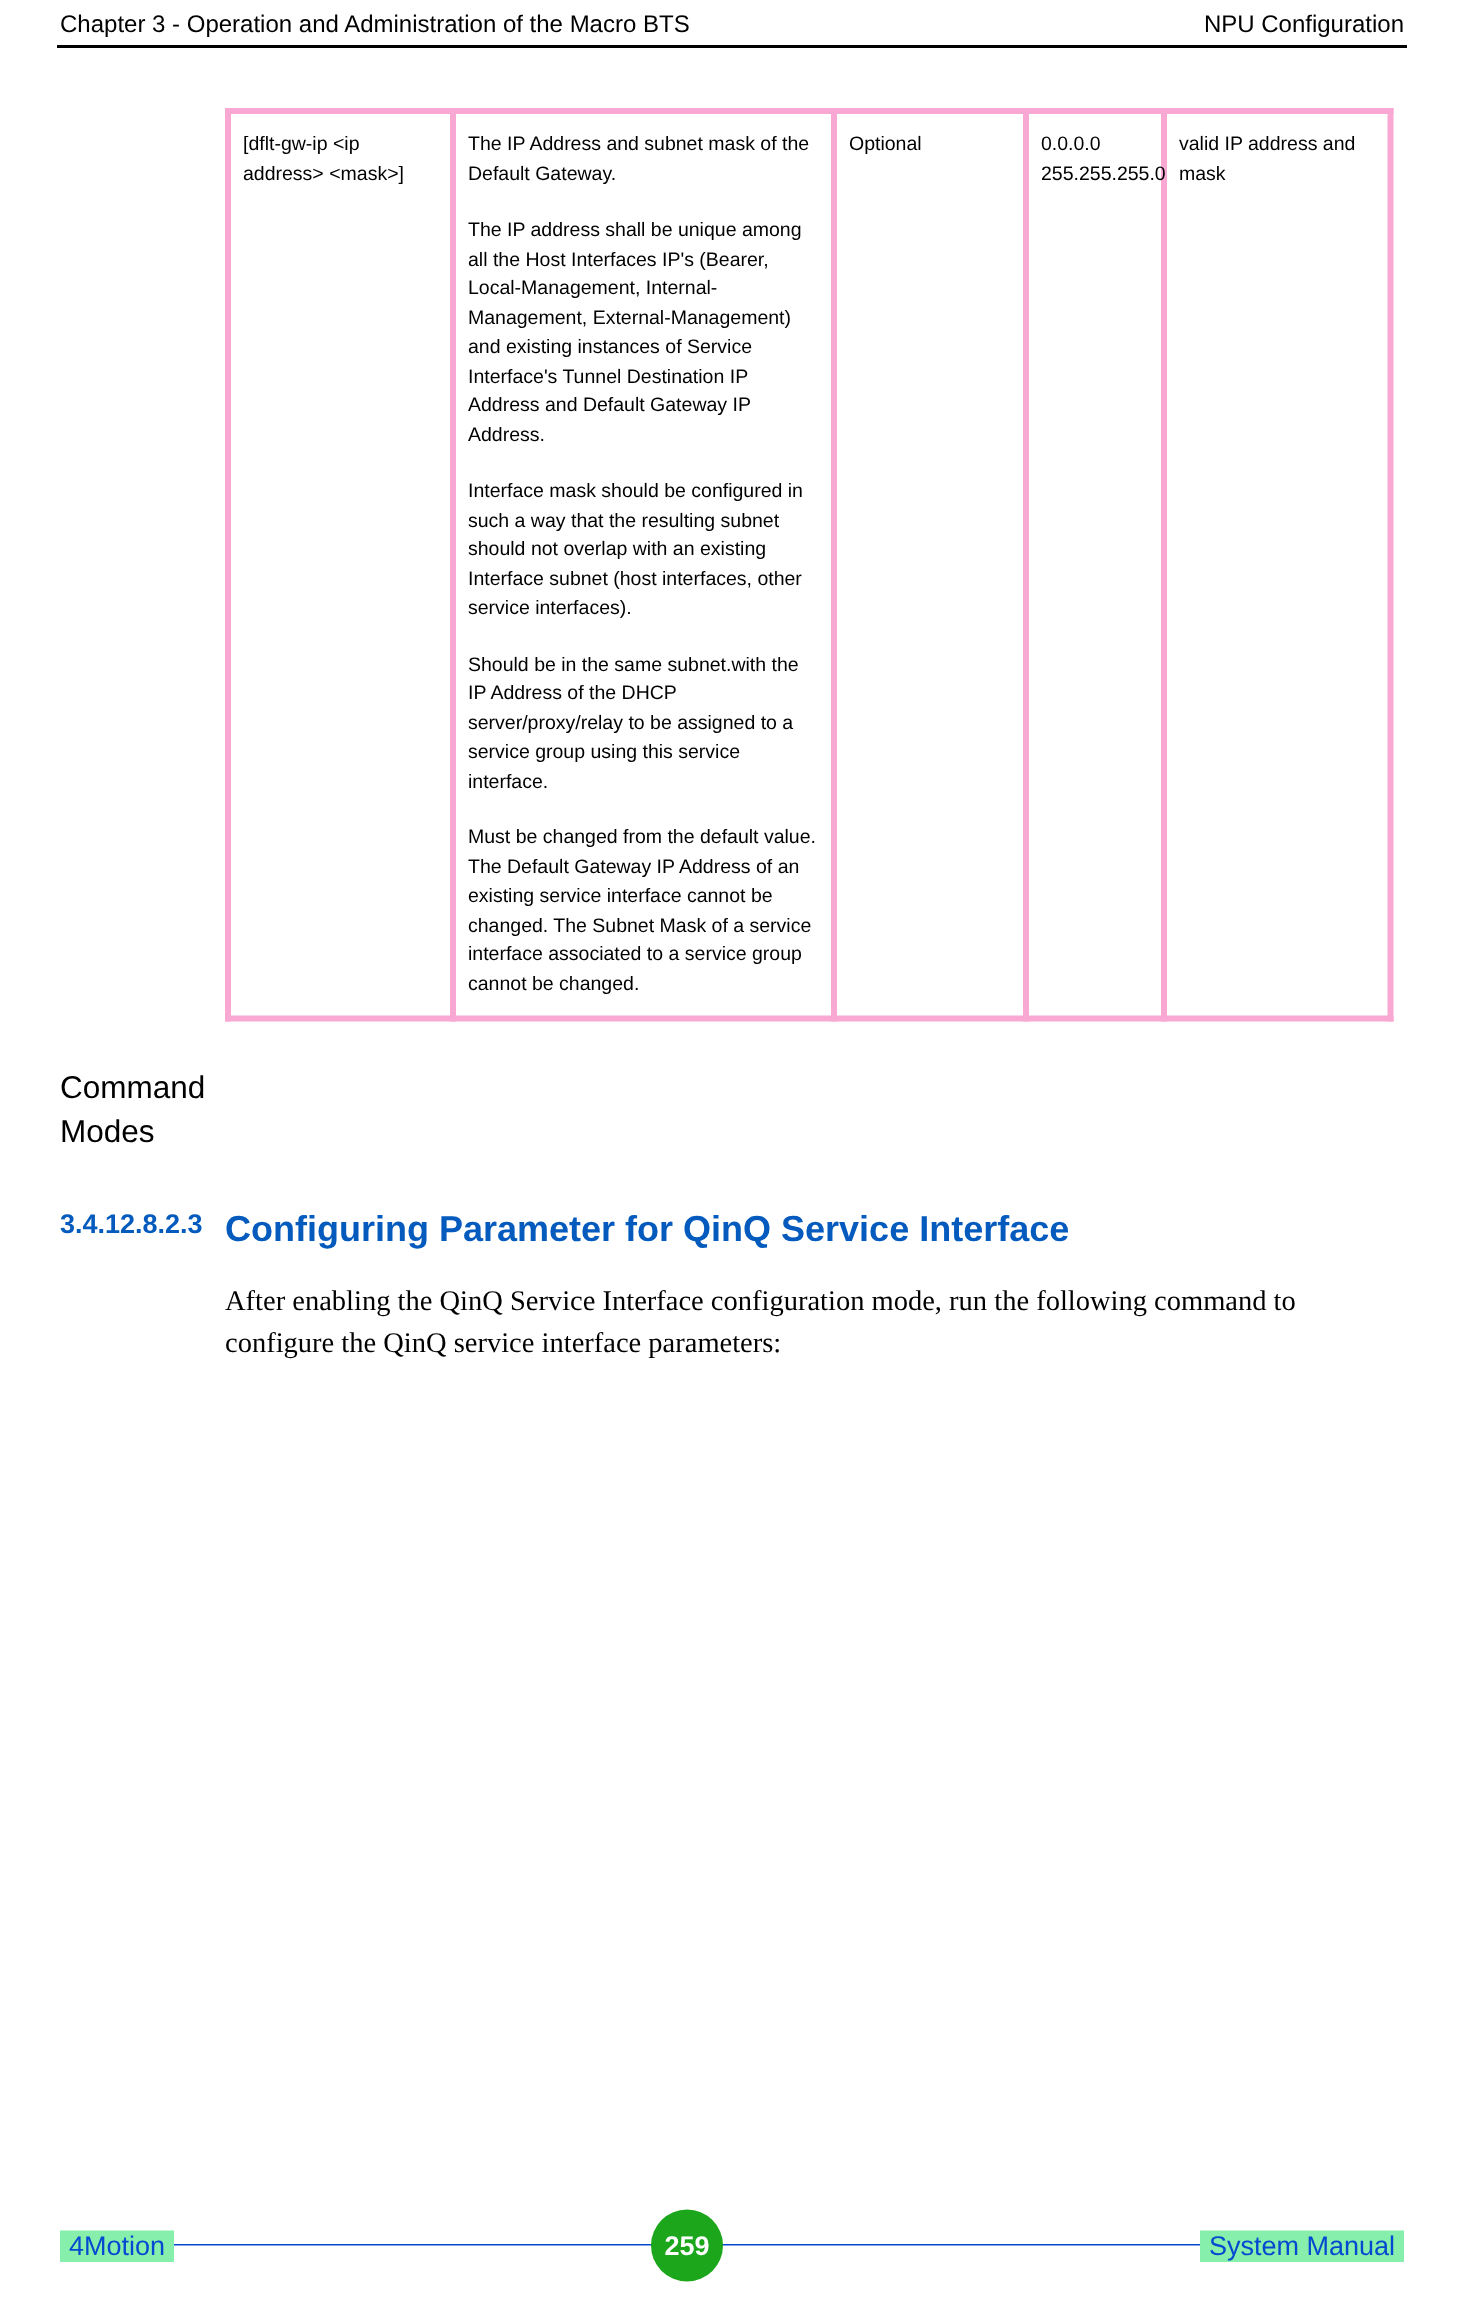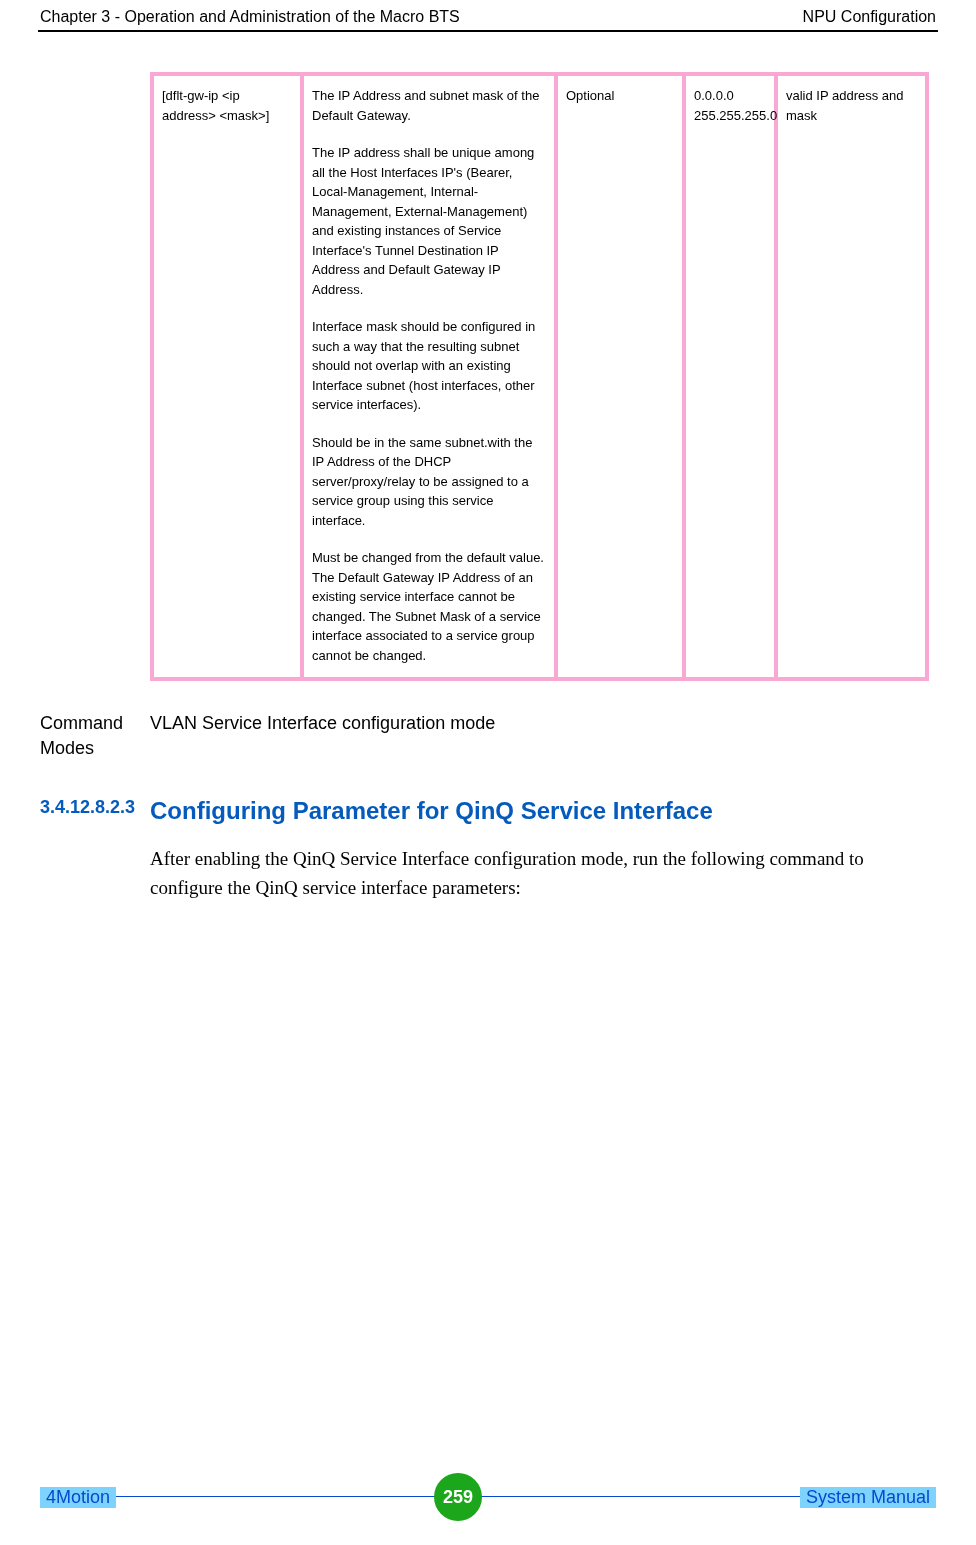--- a/index.html
+++ b/index.html
@@ -53,21 +53,21 @@
   table.param-table td p {
     margin: 0 0 18px 0;
   }
   table.param-table td p:last-child {
     margin-bottom: 0;
   }
   .modes-row {
     display: flex;
     margin-top: 30px;
     margin-left: -110px; 
-    font-size: 18px;
+    font-size: 21px;
     line-height: 1.4;
   }
   .modes-label {
     width: 110px;
     flex-shrink: 0;
   }
   .section-row {
     display: flex;
     margin-top: 36px;
     margin-left: -110px;
@@ -131,21 +131,21 @@
     left: 40px;
     right: 40px;
     bottom: 48px;
     height: 1px;
     background: #0549d1;
     z-index: 0;
   }
   .footer > * {
     position: relative;
     z-index: 1;
-    background: #7dd3fc;
+    background: #86efac;
     padding: 0 6px;
   }
   .footer .page-badge {
     padding: 0;
     background: #1ba61b;
   }
 </style>
 </head>
 <body>
 
@@ -187,21 +187,20 @@
         </td>
         <td>
           <p>valid IP address and mask</p>
         </td>
       </tr>
     </tbody>
       </table>
 
     <div class="modes-row">
       <div class="modes-label">Command Modes</div>
-      <div>VLAN Service Interface configuration mode</div>
     </div>
 
     <div class="section-row">
       <div class="section-number">3.4.12.8.2.3</div>
       <div class="section-title">Configuring Parameter for QinQ Service Interface</div>
     </div>
 
     <div class="body-text">
       <p>After enabling the QinQ Service Interface configuration mode, run the following command to configure the QinQ service interface parameters:</p>
     </div>

